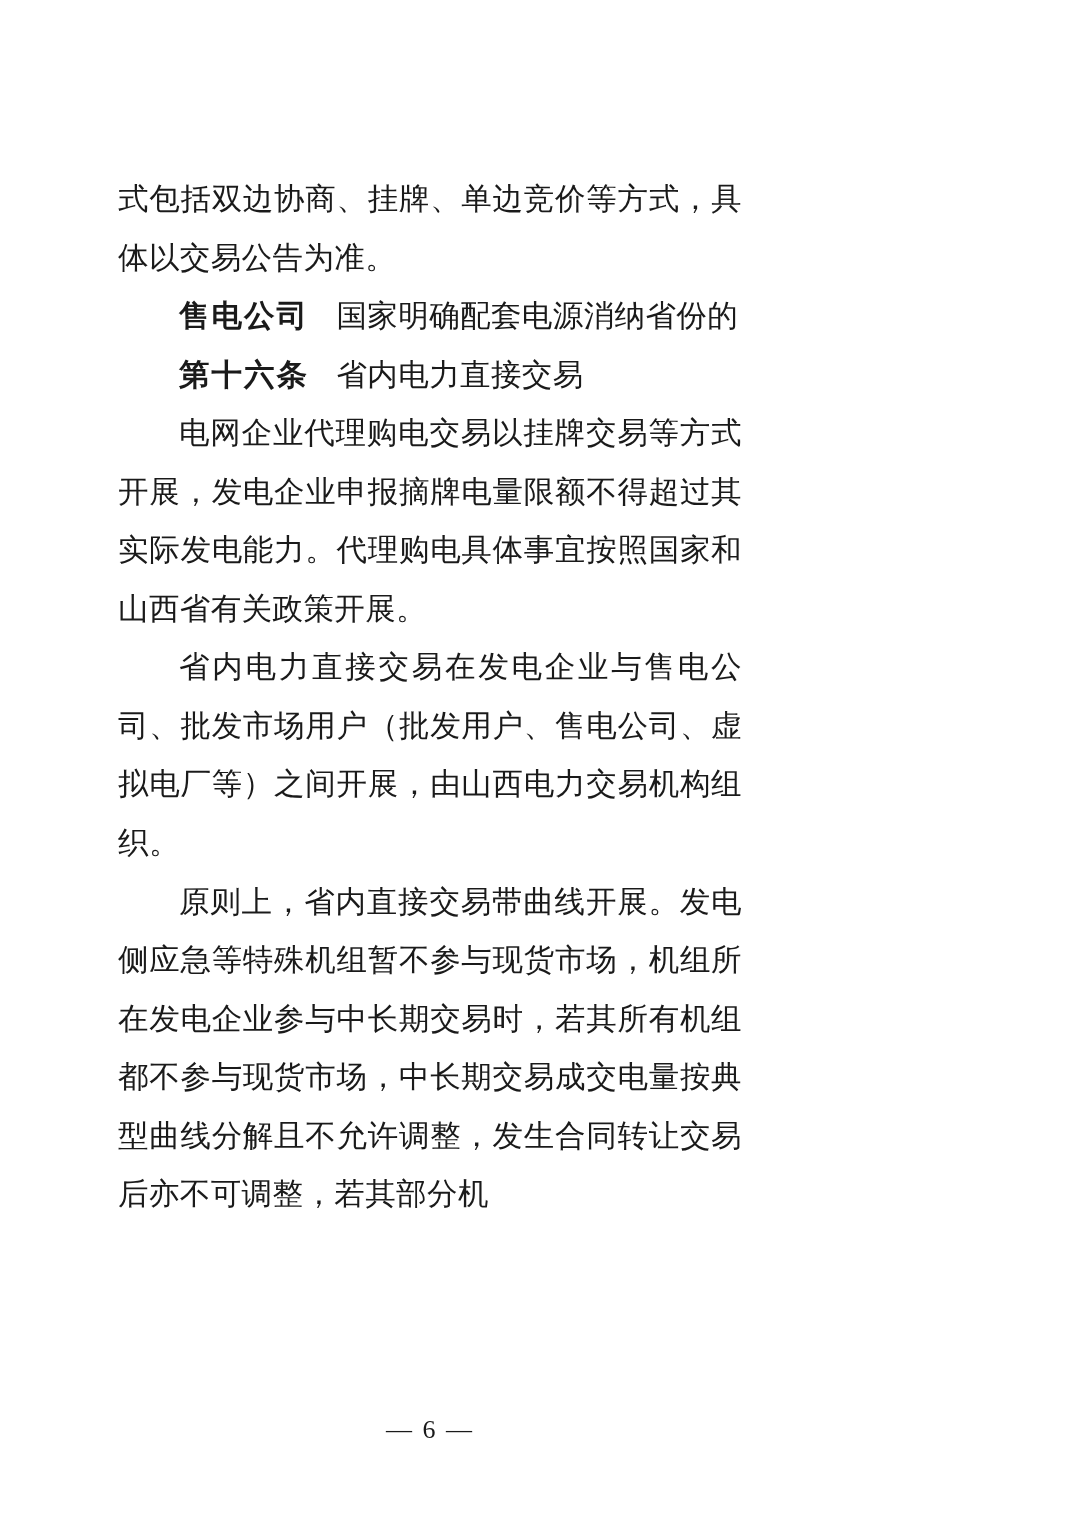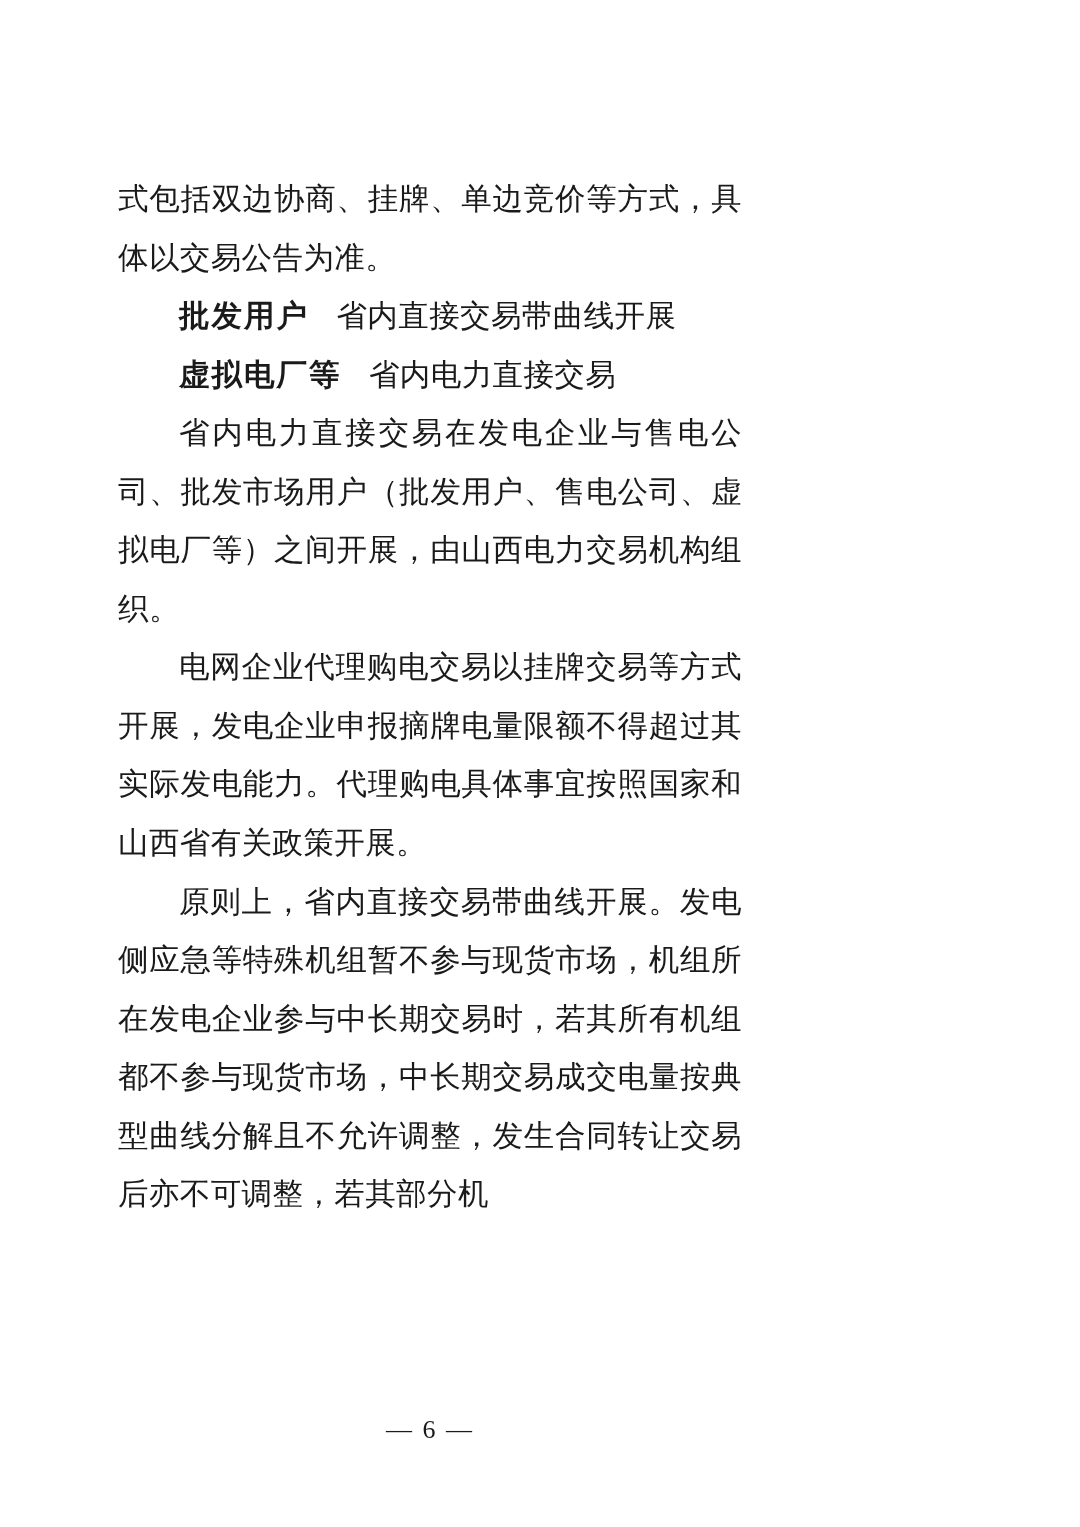--- a/index.html
+++ b/index.html
@@ -60,31 +60,31 @@
 </style>
 </head>
 <body>
 
 <div class="page">
   <div class="doc-body">
 
     <p class="para cont">式包括双边协商、挂牌、单边竞价等方式，具体以交易公告为准。</p>
 
     <p class="heading">
-      <span class="art-no">批发用户</span><span class="art-title">省内直接交易带曲线开展</span>
+      <span class="art-no">售电公司</span><span class="art-title">国家明确配套电源消纳省份的</span>
     </p>
 
 
 
     <p class="heading">
-      <span class="art-no">虚拟电厂等</span><span class="art-title">省内电力直接交易</span>
+      <span class="art-no">第十六条</span><span class="art-title">省内电力直接交易</span>
     </p>
 
+    <p class="para">电网企业代理购电交易以挂牌交易等方式开展，发电企业申报摘牌电量限额不得超过其实际发电能力。代理购电具体事宜按照国家和山西省有关政策开展。</p>
+
     <p class="para">省内电力直接交易在发电企业与售电公司、批发市场用户（批发用户、售电公司、虚拟电厂等）之间开展，由山西电力交易机构组织。</p>
-
-    <p class="para">电网企业代理购电交易以挂牌交易等方式开展，发电企业申报摘牌电量限额不得超过其实际发电能力。代理购电具体事宜按照国家和山西省有关政策开展。</p>
 
     <p class="para">原则上，省内直接交易带曲线开展。发电侧应急等特殊机组暂不参与现货市场，机组所在发电企业参与中长期交易时，若其所有机组都不参与现货市场，中长期交易成交电量按典型曲线分解且不允许调整，发生合同转让交易后亦不可调整，若其部分机</p>
 
   </div>
 
   <div class="page-number">— 6 —</div>
 </div>
 
 </body></html>

